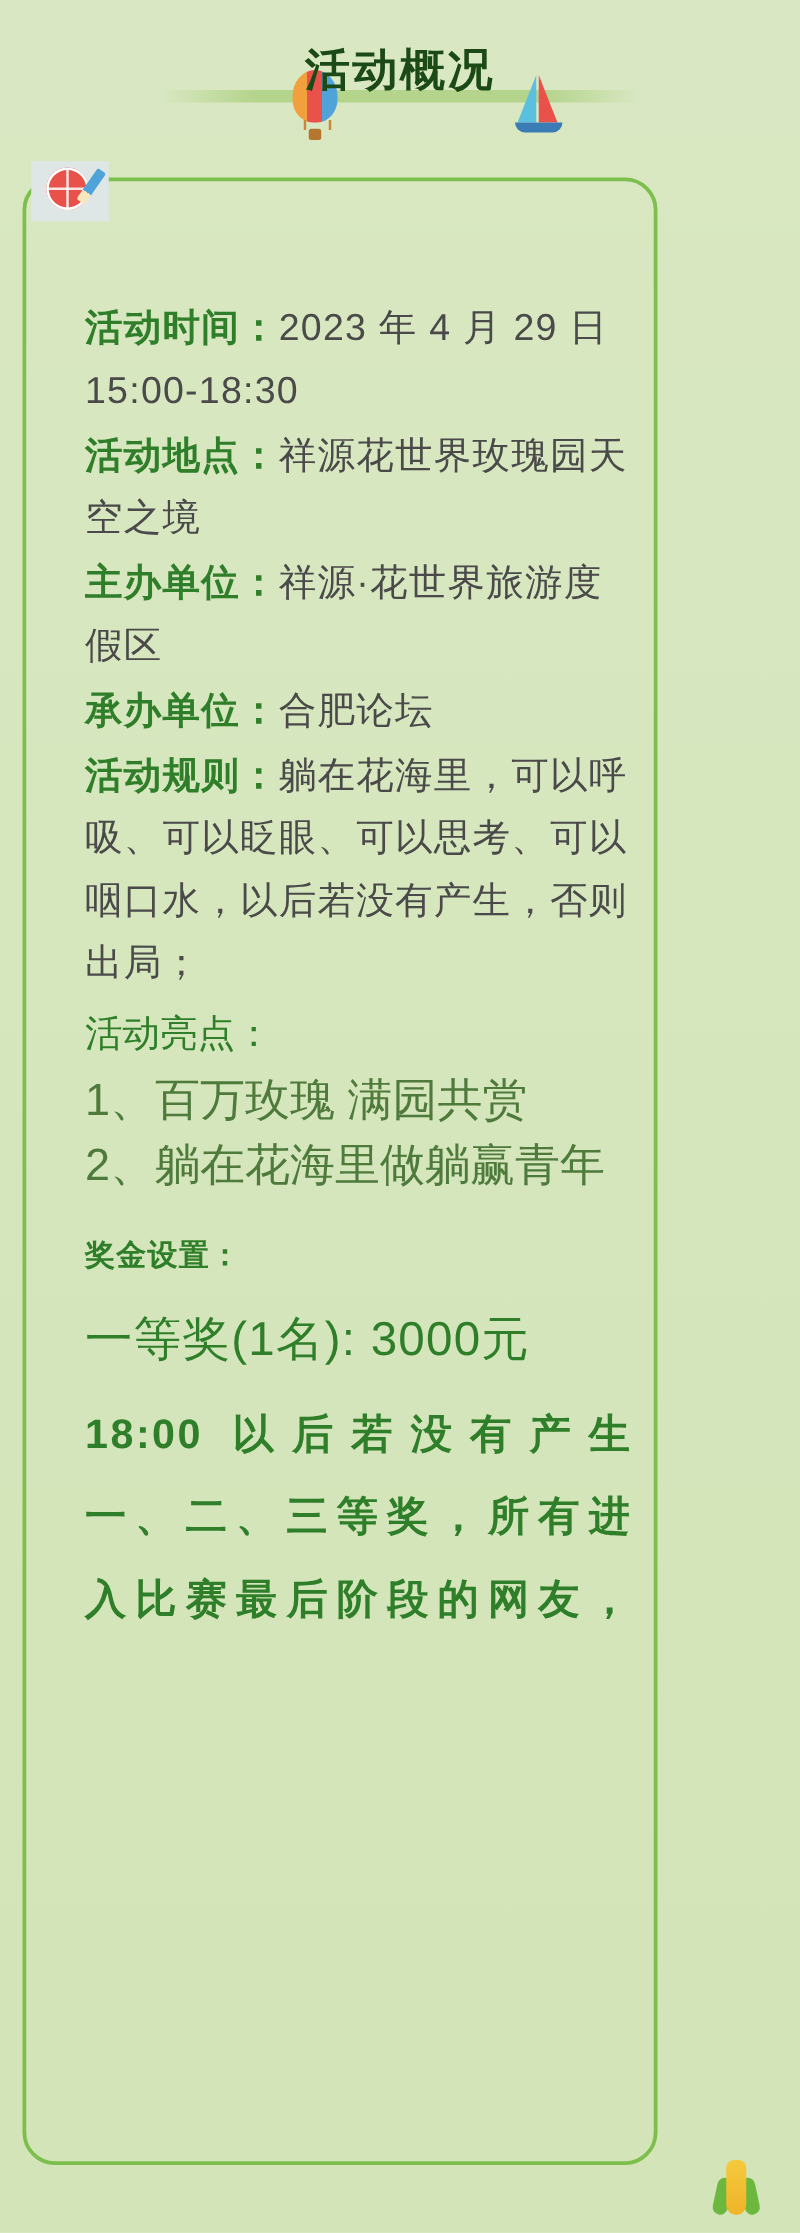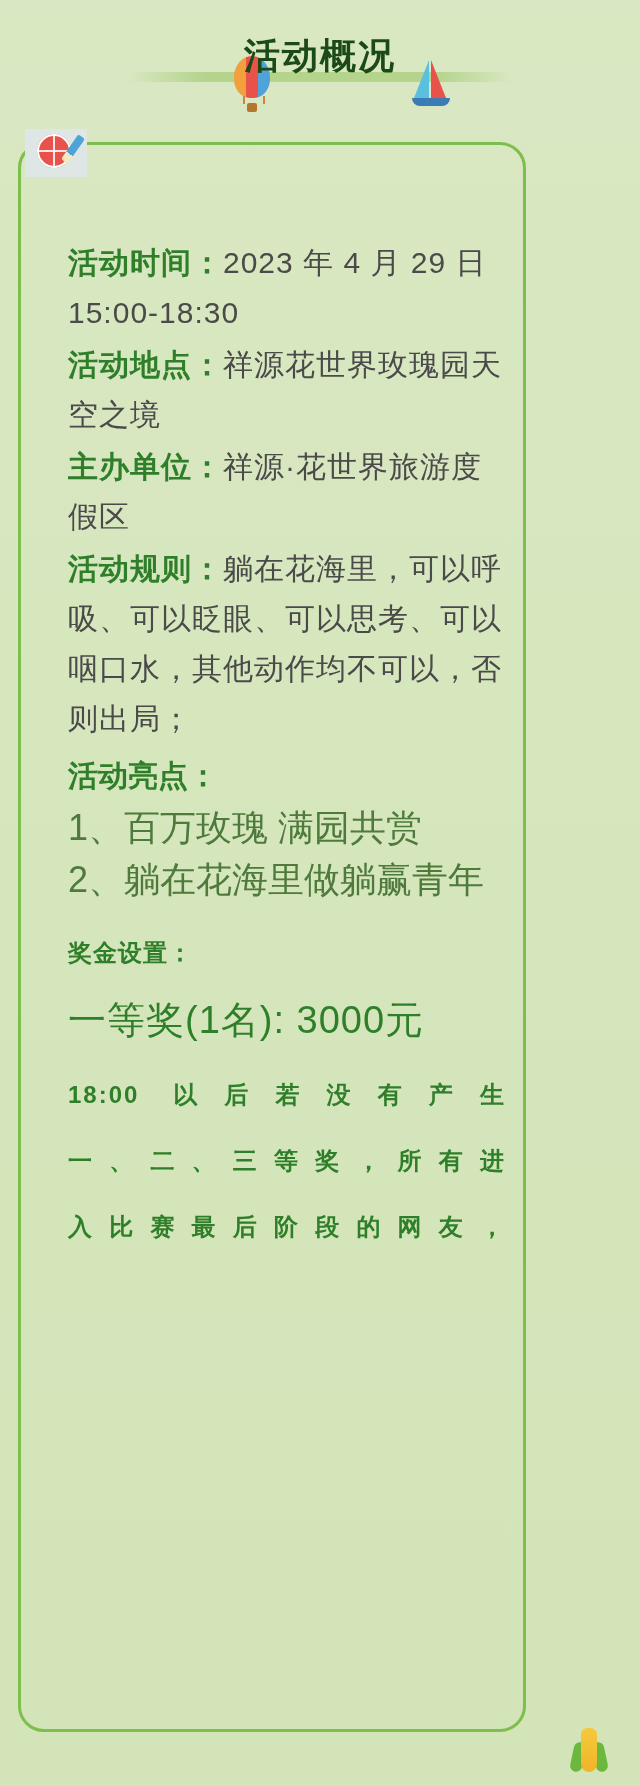--- a/index.html
+++ b/index.html
@@ -156,21 +156,21 @@
     word-break: break-all;
   }
   .line .lbl {
     color: #2f7f2a;
     font-weight: bold;
   }
   .heading-green {
     font-size: 30px;
     line-height: 52px;
     color: #2f7f2a;
-    font-weight: bold;
+    font-weight: normal;
     margin: 6px 0 0 0;
   }
   .bullet {
     font-size: 36px;
     line-height: 52px;
     color: #4e7a3c;
     margin: 0;
   }
   .prize-title {
     font-size: 24px;
@@ -182,21 +182,21 @@
   }
   .prize-line {
     font-size: 38px;
     font-weight: normal;
     color: #2f7f2a;
     line-height: 64px;
     margin: 0;
     letter-spacing: 1px;
   }
   .final-block {
-    font-size: 24px;
+    font-size: 33px;
     font-weight: bold;
     color: #2f7f2a;
     line-height: 66px;
     margin: 10px 0 0 0;
     letter-spacing: 2px;
     text-align: justify;
   }
   .final-block .just {
     display: block;
     text-align: justify;
@@ -270,23 +270,26 @@
     </p>
 
     <p class="line">
       <span class="lbl">活动地点：</span><span>祥源花世界玫瑰园天空之境</span>
     </p>
 
     <p class="line">
       <span class="lbl">主办单位：</span><span>祥源·花世界旅游度假区</span>
     </p>
 
-
-    <p class="line">
-      <span class="lbl">活动规则：</span><span>躺在花海里，可以呼吸、可以眨眼、可以思考、可以咽口水，其他动作均不可以，否则出局；</span>
+    <p class="line">
+      <span class="lbl">承办单位：</span><span>合肥论坛</span>
+    </p>
+
+    <p class="line">
+      <span class="lbl">活动规则：</span><span>躺在花海里，可以呼吸、可以眨眼、可以思考、可以咽口水，以后若没有产生，否则出局；</span>
     </p>
 
     <p class="heading-green">活动亮点：</p>
     <p class="bullet">1、百万玫瑰 满园共赏</p>
     <p class="bullet">2、躺在花海里做躺赢青年</p>
 
     <p class="prize-title">奖金设置：</p>
     <p class="prize-line">一等奖(1名): 3000元</p>
 
     <div class="final-block">

